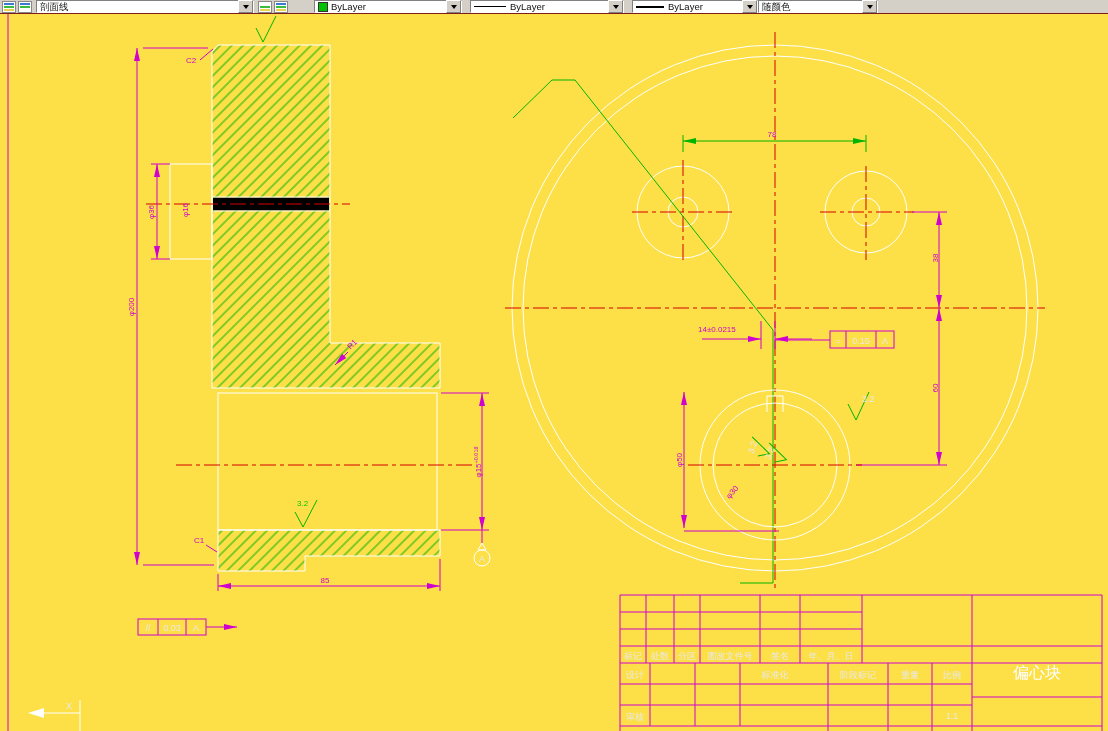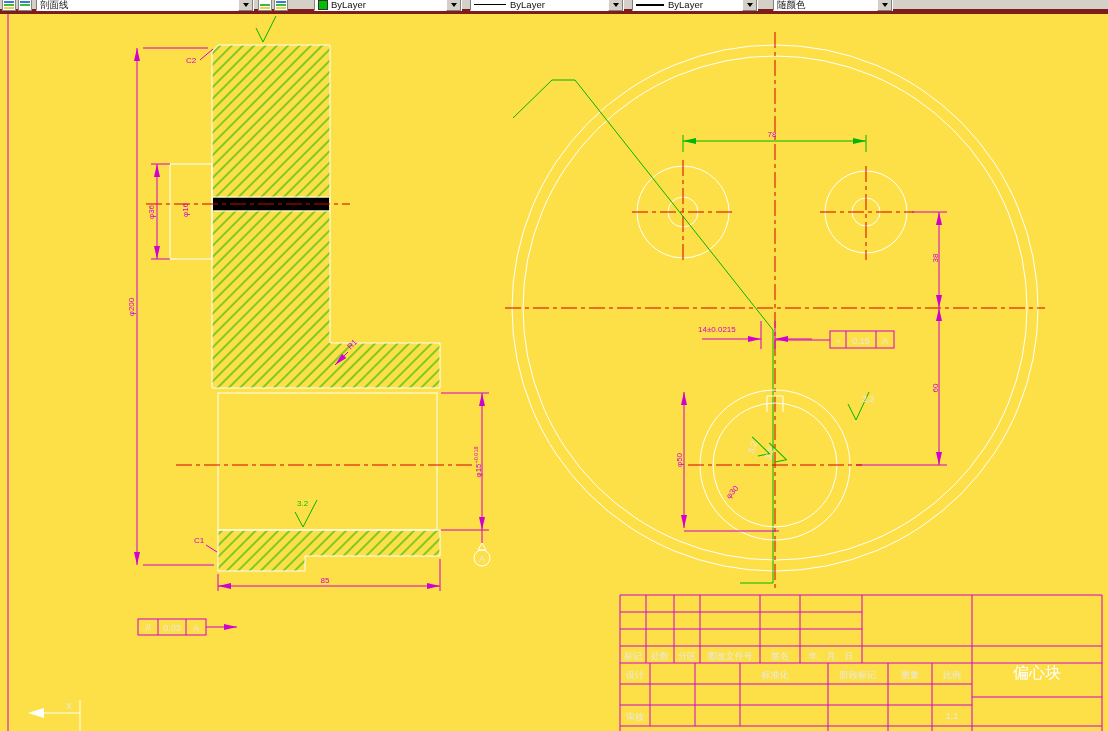--- a/index.html
+++ b/index.html
@@ -1,35 +1,35 @@
 <!DOCTYPE html>
 <html><head>
 <meta charset="utf-8">
 <style>
   html,body{margin:0;padding:0;background:#000;width:1108px;height:731px;overflow:hidden;
     font-family:"Liberation Sans", sans-serif;}
   
-  .tb{height:14px;background:#d4d0c8;border-bottom:5px solid #7f1d1d;display:flex;
+  .tb{height:14px;background:#d4d0c8;border-bottom:1px solid #7f1d1d;display:flex;
       align-items:center;font-size:10px;box-sizing:border-box;padding-left:2px;}
   .tbicon{width:14px;height:12px;display:inline-block;margin-right:2px;position:relative;background:#fff;
       border:1px solid #888;box-sizing:border-box;overflow:hidden;}
   .tbicon i{position:absolute;left:1px;right:1px;height:2px;}
   .tbicon .b1{top:1px;background:#3a7bd5}.tbicon .b2{top:4px;background:#3dbb3d}.tbicon .b3{top:7px;background:#e8d44d}
   .combo{height:13px;background:#fff;border:1px solid;border-color:#808080 #fff #fff #808080;
       display:flex;align-items:center;box-sizing:border-box;padding-left:3px;}
   .cval{flex:1;white-space:nowrap;overflow:hidden;font-size:9.5px;color:#111;line-height:11px;}
   .cbtn{width:13px;height:11px;background:#d4d0c8;border:1px solid;border-color:#fff #808080 #808080 #fff;
       display:flex;align-items:center;justify-content:center;}
   .tri{width:0;height:0;border-left:3px solid transparent;border-right:3px solid transparent;
       border-top:4px solid #000;display:inline-block;}
   .swatch{width:8px;height:8px;background:#00c000;border:1px solid #333;margin-right:3px;flex:none;}
   .linesample{width:32px;height:1px;background:#000;margin-right:4px;flex:none;}
   .linesample.lw{height:2px;width:28px;}
   .w218{width:218px;margin-left:2px}.w148{width:148px;margin-left:24px}
-  .w154{width:154px;margin-left:8px}.w126{width:126px;margin-left:8px}.w120{width:120px;margin-left:15px}
+  .w154{width:154px;margin-left:8px}.w126{width:126px;margin-left:8px}.w120{width:120px;margin-left:0}
   
   .canvas{position:relative;width:1108px;height:717px;background:#fde047;}
   svg{position:absolute;top:0;left:0;}
   
   .w{stroke:#ffffff;fill:none;stroke-width:1}
   .m{stroke:#d000d0;fill:none;stroke-width:1}
   .r{stroke:#d40000;fill:none;stroke-width:1;stroke-dasharray:16 4 4 4}
   .g{stroke:#00b400;fill:none;stroke-width:1}
   text{font-family:"Liberation Sans", sans-serif;}
   .tm{fill:#d000d0;font-size:8px;stroke:none}

